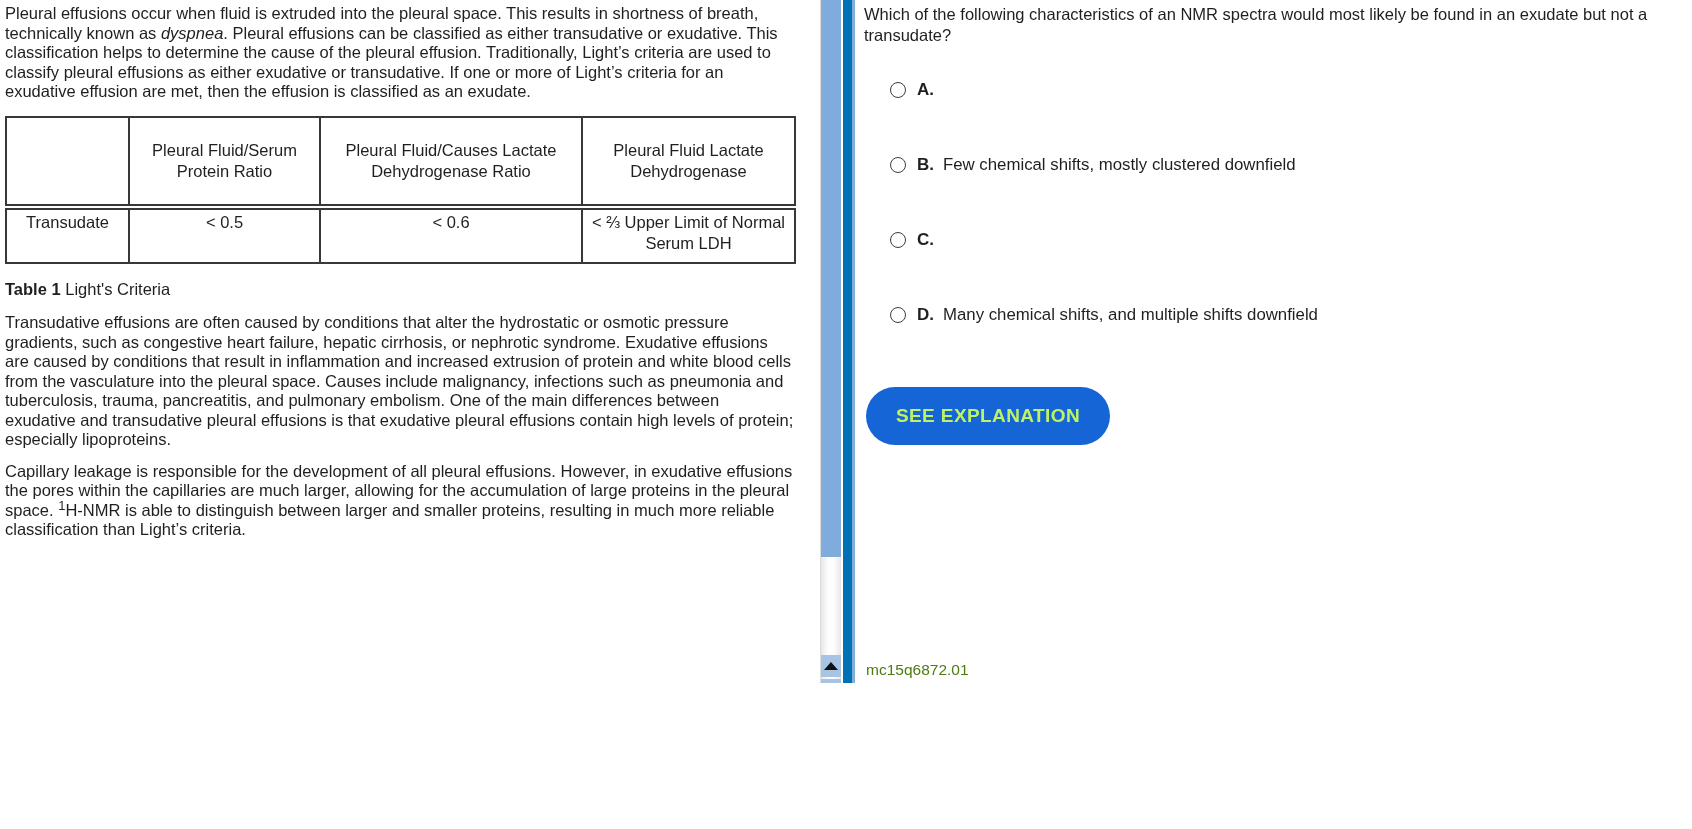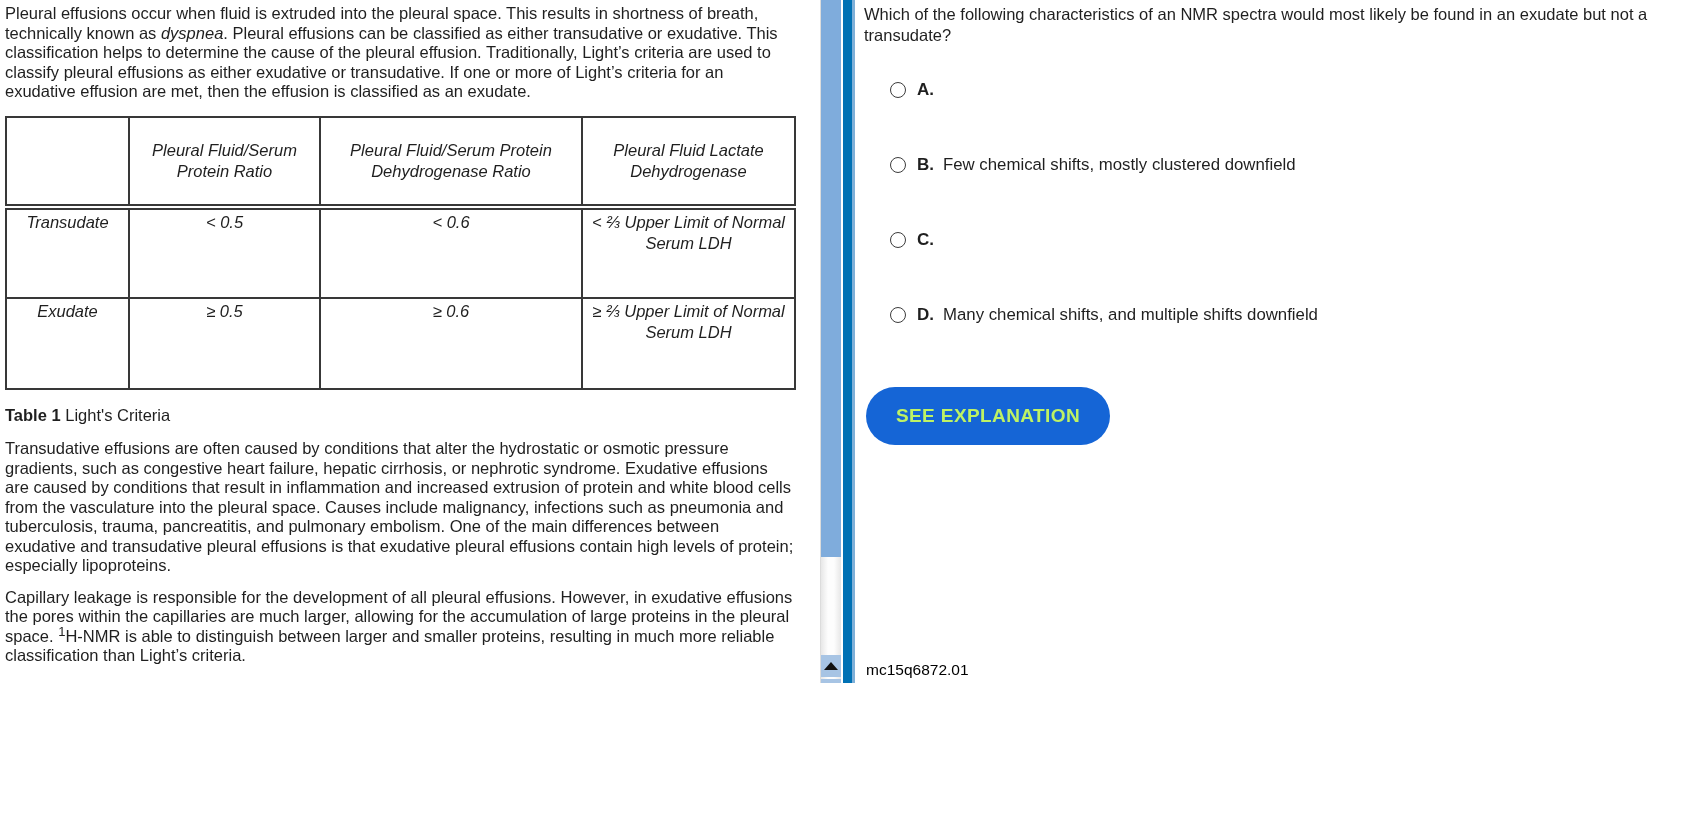--- a/index.html
+++ b/index.html
@@ -24,24 +24,24 @@
   .passage i { font-style: italic; }
   sup.ref { font-size: 13px; vertical-align: super; line-height: 0; }
 
   table.criteria {
     border-collapse: collapse; table-layout: fixed;
     width: 789px; margin: 9px 0 16px 0;
   }
   table.criteria th, table.criteria td {
     border: 2px solid #383838;
     font-weight: normal; font-size: 16.5px; line-height: 21px;
-    text-align: center; padding: 2px 8px; font-style: italic;
+    text-align: center; padding: 2px 8px;
   }
   table.criteria thead th { height: 90px; vertical-align: middle; border-bottom: 6px double #383838; }
-  table.criteria tbody th, table.criteria tbody td { height: 91px; vertical-align: top; }
+  table.criteria tbody th, table.criteria tbody td { height: 56px; vertical-align: top; }
   .col0 { width: 123px; } .col1 { width: 191px; } .col2 { width: 262px; } .col3 { width: 213px; }
 
   .caption { margin: 0 0 12px 0; font-size: 16.5px; }
   .caption b { font-weight: bold; }
 
   
   .scroll-track {
     position: absolute; left: 820px; top: 0; width: 21px; height: 683px;
     background: linear-gradient(to right, #e7e7e7, #fdfdfd 35%, #fdfdfd 65%, #e7e7e7);
     border-left: 1px solid #dcdcdc;
@@ -78,57 +78,51 @@
     margin: 62px 0 0 4px;
     width: 244px; height: 58px; border: none; border-radius: 29px;
     background: #1565d6; color: #bef264;
     font-family: "Liberation Sans", sans-serif;
     font-size: 19px; font-weight: bold; letter-spacing: 0.4px;
     cursor: pointer;
   }
 
   .question-id {
     position: absolute; left: 4px; top: 661px;
-    color: #000000; font-size: 15.5px;
+    color: #4d7c0f; font-size: 15.5px;
   }
 </style>
 </head>
 <body>
 
 <div class="passage">
 
   <p><span>Pleural effusions occur when fluid is extruded into the pleural space. This results in shortness of breath, technically known as </span><i>dyspnea</i><span>. Pleural effusions can be classified as either transudative or exudative. This classification helps to determine the cause of the pleural effusion. Traditionally, Light’s criteria are used to classify pleural effusions as either exudative or transudative. If one or more of Light’s criteria for an exudative effusion are met, then the effusion is classified as an exudate.</span></p>
 
   <table class="criteria">
     <colgroup>
         <col class="col0">
         <col class="col1">
         <col class="col2">
         <col class="col3">
       </colgroup>
     <thead>
       <tr>
         <th></th>
         <th>Pleural Fluid/Serum Protein Ratio</th>
-        <th>Pleural Fluid/Serum Protein Dehydrogenase Ratio</th>
+        <th>Pleural Fluid/Causes Lactate Dehydrogenase Ratio</th>
         <th>Pleural Fluid Lactate Dehydrogenase</th>
       </tr>
     </thead>
     <tbody>
       <tr>
         <th>Transudate</th>
         <td>&lt; 0.5</td>
         <td>&lt; 0.6</td>
         <td>&lt; ⅔ Upper Limit of Normal Serum LDH</td>
-      </tr>
-      <tr>
-        <th>Exudate</th>
-        <td>≥ 0.5</td>
-        <td>≥ 0.6</td>
-        <td>≥ ⅔ Upper Limit of Normal Serum LDH</td>
       </tr>
     </tbody>
   </table>
 
   <p class="caption"><b>Table 1</b><span> Light's Criteria</span></p>
 
   <p class="tight">Transudative effusions are often caused by conditions that alter the hydrostatic or osmotic pressure gradients, such as congestive heart failure, hepatic cirrhosis, or nephrotic syndrome. Exudative effusions are caused by conditions that result in inflammation and increased extrusion of protein and white blood cells from the vasculature into the pleural space. Causes include malignancy, infections such as pneumonia and tuberculosis, trauma, pancreatitis, and pulmonary embolism. One of the main differences between exudative and transudative pleural effusions is that exudative pleural effusions contain high levels of protein; especially lipoproteins.</p>
 
 
   <p class="tight"><span>Capillary leakage is responsible for the development of all pleural effusions. However, in exudative effusions the pores within the capillaries are much larger, allowing for the accumulation of large proteins in the pleural space. </span><sup class="ref">1</sup><span>H-NMR is able to distinguish between larger and smaller proteins, resulting in much more reliable classification than Light’s criteria.</span></p>

